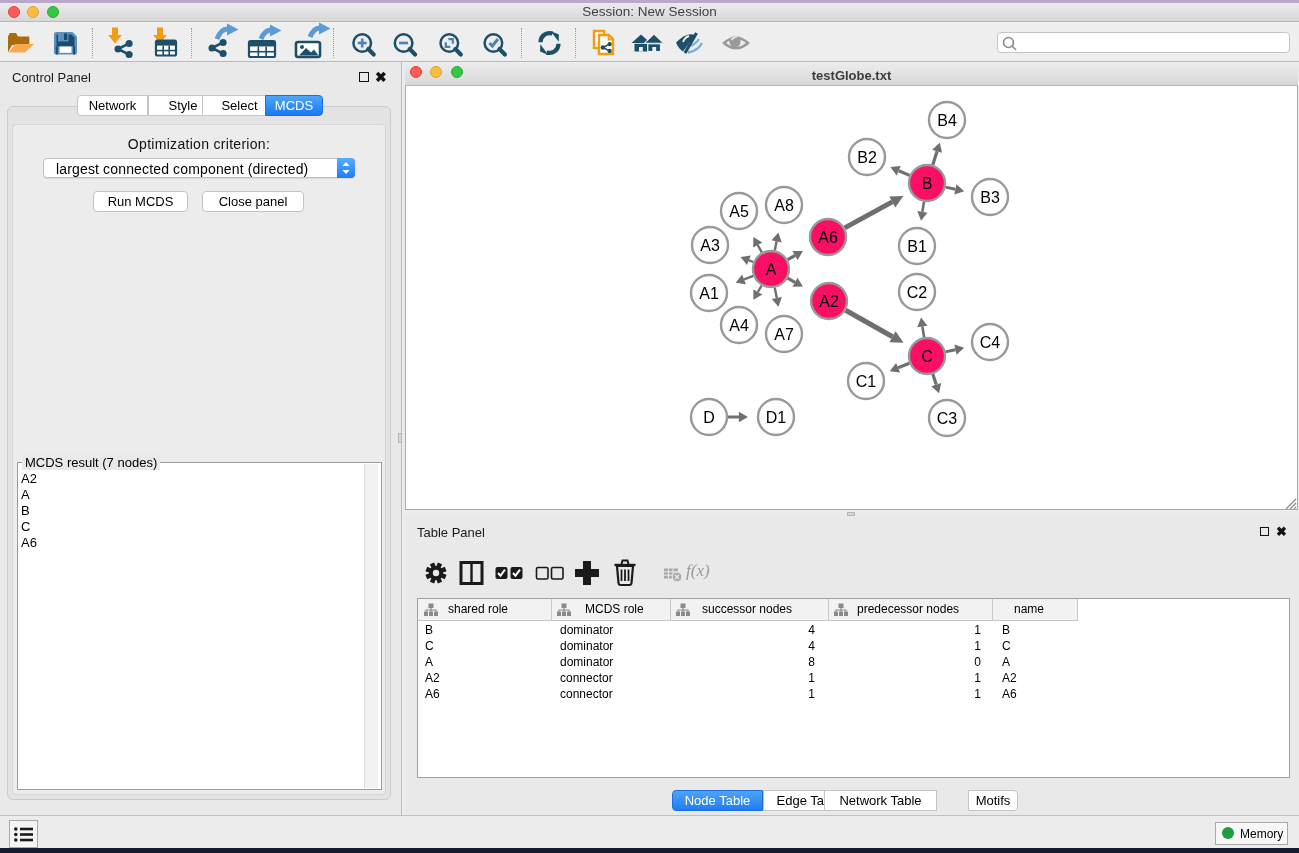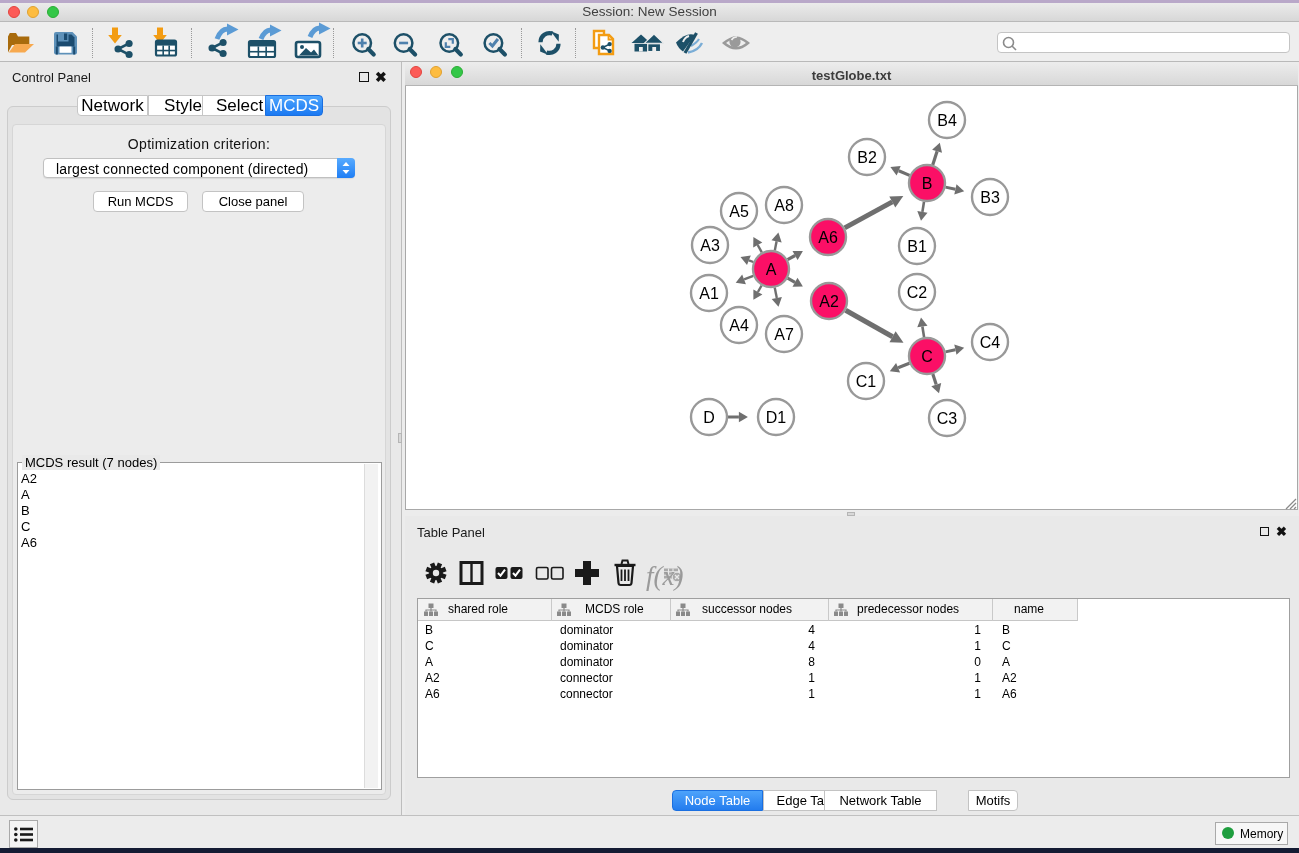--- a/index.html
+++ b/index.html
@@ -12,21 +12,21 @@
 #titlebar { left:0; top:3px; width:1299px; height:19px; background:linear-gradient(#ebebeb,#d7d7d7); border-bottom:1px solid #b9b9b9; }
 #maintitle { left:0; top:4px; width:1299px; text-align:center; font-size:13.5px; color:#404040; }
 .tl { width:12px; height:12px; border-radius:50%; position:absolute; top:6px; }
 #toolbar { left:0; top:22px; width:1299px; height:40px; background:#eeeeee; border-bottom:1px solid #b9b9b9; }
 .tsep { position:absolute; top:28px; height:30px; width:1px; border-left:1px dotted #9a9a9a; }
 #searchbox { left:997px; top:32px; width:293px; height:21px; background:#fff; border:1px solid #c4c4c4; border-radius:4px; }
 
 
 #cpanel { left:0; top:62px; width:402px; height:753px; background:#e9e9e9; border-right:1px solid #bdbdbd; }
 #cptitle { left:12px; top:70px; font-size:13px; color:#1a1a1a; }
-.tab { position:absolute; top:95px; height:21px; font-size:17px; text-align:center; line-height:20px; background:#ffffff; border:1px solid #c6c6c6; color:#000; }
+.tab { position:absolute; top:95px; height:21px; font-size:13px; text-align:center; line-height:20px; background:#ffffff; border:1px solid #c6c6c6; color:#000; }
 #outerpanel { left:7px; top:106px; width:384px; height:694px; background:#e3e3e3; border:1px solid #cccccc; border-radius:6px; }
 #innerpanel { left:12px; top:124px; width:374px; height:671px; background:#ececec; border:1px solid #d6d6d6; border-radius:4px; }
 #optlabel { left:0px; top:136px; width:398px; text-align:center; font-size:14px; letter-spacing:0.3px; color:#111; }
 #dropdown { left:43px; top:158px; width:312px; height:20px; background:#ffffff; border:1px solid #c0c0c0; border-radius:4px; box-shadow:0 1px 1px rgba(0,0,0,0.08); }
 #ddtext { left:56px; top:161px; font-size:14px; letter-spacing:0.15px; color:#000; }
 #ddbtn { left:337px; top:158px; width:18px; height:20px; background:linear-gradient(#58abff,#1f7ef5); border-radius:0 4px 4px 0; }
 .btn { position:absolute; top:191px; height:21px; background:#ffffff; border:1px solid #c3c3c3; border-radius:4px; font-size:13px; text-align:center; line-height:19px; color:#000; }
 #groupbox { left:17px; top:462px; width:365px; height:328px; background:#ffffff; border:1px solid #9c9c9c; }
 #grouplabel { left:22px; top:455px; font-size:13px; color:#000; background:#e9e9e9; padding:0 3px; }
 #listscroll { left:364px; top:464px; width:14px; height:324px; background:#f2f2f2; border-left:1px solid #dcdcdc; }
@@ -304,21 +304,21 @@
       <line x1="208" y1="19.5" x2="208" y2="31" stroke="#1a1a1a" stroke-width="1.8"></line>
       <line x1="211.5" y1="19.5" x2="211.5" y2="31" stroke="#1a1a1a" stroke-width="1.8"></line>
       <rect x="247" y="18.5" width="14" height="10" fill="#a9a9a9"></rect>
       <line x1="247" y1="21.8" x2="261" y2="21.8" stroke="#e9e9e9" stroke-width="1.1"></line>
       <line x1="247" y1="25.2" x2="261" y2="25.2" stroke="#e9e9e9" stroke-width="1.1"></line>
       <line x1="251.5" y1="18.5" x2="251.5" y2="28.5" stroke="#e9e9e9" stroke-width="1.1"></line>
       <line x1="256" y1="18.5" x2="256" y2="28.5" stroke="#e9e9e9" stroke-width="1.1"></line>
       <circle cx="260" cy="27" r="4.8" fill="#a9a9a9" stroke="#e9e9e9" stroke-width="1"></circle>
       <path d="M 258 25 L 262 29 M 262 25 L 258 29" stroke="#e9e9e9" stroke-width="1.4"></path>
     </svg></div>
-<div class="abs" style="left:646px;top:561px;font-family:'Liberation Serif',serif;font-style:italic;font-size:27px;color:#9a9a9a;">f(x)</div>
+<div class="abs" style="left:686px;top:561px;font-family:'Liberation Serif',serif;font-style:italic;font-size:17px;color:#9a9a9a;">f(x)</div>
 <div id="tablebox" class="abs"></div>
 <div id="thead" class="abs"></div>
 <div class="thdiv abs" style="left:551px;"></div>
 <div class="thdiv abs" style="left:670px;"></div>
 <div class="thdiv abs" style="left:828px;"></div>
 <div class="thdiv abs" style="left:992px;"></div>
 <div class="thdiv abs" style="left:1077px;"></div>
 <svg class="abs" style="left:424px;top:603px;" width="15" height="14">
     <g fill="#8a8a8a">
       <rect x="4.5" y="0.5" width="5" height="4.5"></rect>

